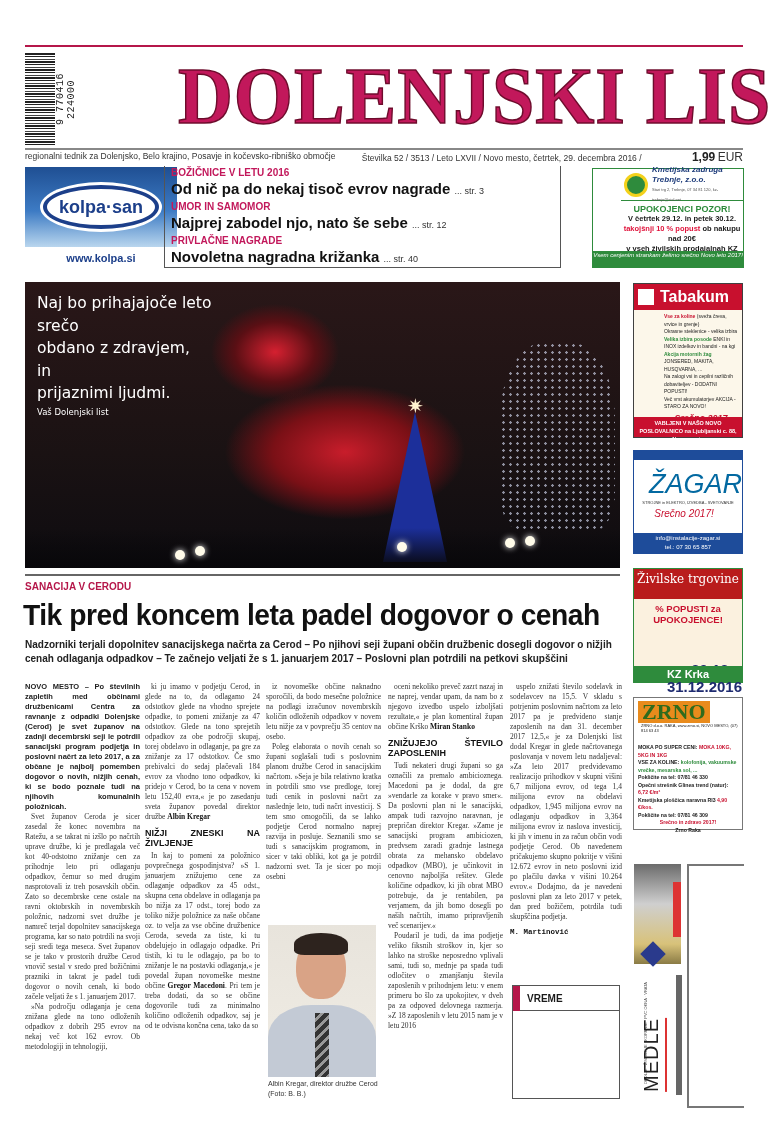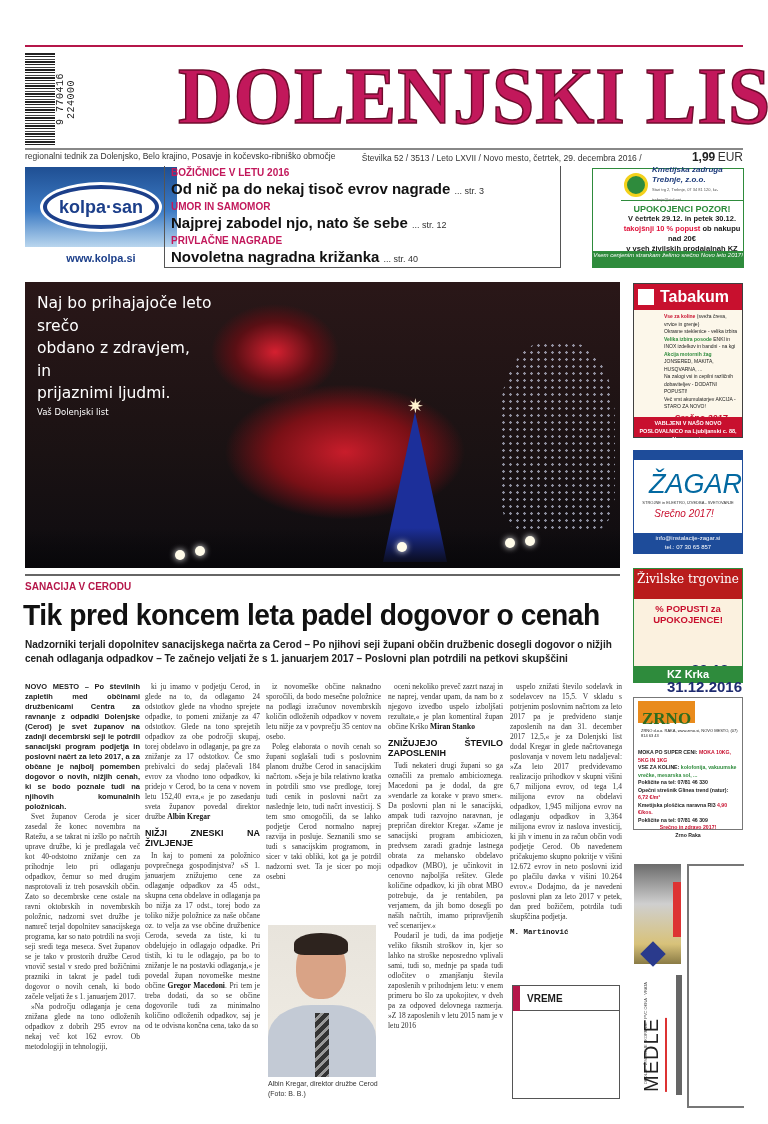--- a/index.html
+++ b/index.html
@@ -63,21 +63,21 @@
   .ad-zagar .wish { color: #c8102e; font-size: 10px; font-style: italic; text-align: center; padding-right: 8px; margin-top: 3px; }
   .ad-zagar .foot { position: absolute; bottom: 0; left: 0; right: 0; height: 20px; background: #1e4c9a; color: #fff; font-size: 6px; text-align: center; line-height: 9px; padding-top: 1px; }
 
   .ad-krka { top: 568px; height: 115px; border: 1px solid #2e8b3c; background: #fbf1df; }
   .ad-krka .head { background: #b91c1c; color: #fff; font-family: "DejaVu Serif", serif; font-size: 12px; text-align: center; height: 30px; line-height: 20px; }
   .ad-krka .promo { color: #c8102e; font-weight: 700; font-size: 9.5px; line-height: 11px; padding: 4px 6px; text-align: center; }
   .ad-krka .dates { color: #1e2b70; font-weight: 700; font-size: 15px; text-align: right; margin-top: 32px; }
   .ad-krka .brand { position: absolute; bottom: 0; left: 0; right: 0; height: 16px; background: #2e8b3c; color: #fff; font-weight: 700; font-size: 11px; text-align: center; line-height: 16px; }
 
   .ad-zrno { top: 697px; height: 133px; border: 1px solid #777; background: #fff; padding: 3px 4px; }
-  .ad-zrno .logo { display: inline-block; background: #e98b1c; color: #2f6b1d; font-family: "Liberation Serif", serif; font-weight: 700; font-size: 17px; padding: 7px 4px; height: 22px; line-height: 22px; }
+  .ad-zrno .logo { display: inline-block; background: #e98b1c; color: #2f6b1d; font-family: "Liberation Serif", serif; font-weight: 700; font-size: 22px; padding: 0 4px; height: 22px; line-height: 22px; }
   .ad-zrno .meta { display: inline-block; font-size: 4px; line-height: 5px; vertical-align: top; margin-left: 3px; }
   .ad-zrno .body { font-size: 5.2px; line-height: 7.5px; font-weight: 700; margin-top: 3px; }
   .ad-zrno .r { color: #c8102e; }
   .ad-zrno .g { color: #2e8b3c; }
   .ad-zrno .center { text-align: center; }
 
   .ad-medle-photo { position: absolute; left: 634px; top: 864px; width: 47px; height: 100px; background: linear-gradient(180deg, #6b6b6b 0%, #cfcfcf 40%, #d8c27a 80%, #8a7b45 100%); }
   .ad-medle-photo .red { position: absolute; right: 0; top: 18px; width: 8px; height: 55px; background: #d33; }
   .ad-medle-diamond { position: absolute; left: 644px; top: 945px; width: 18px; height: 18px; background: #2a3a8c; transform: rotate(45deg); }
   .ad-medle-box { position: absolute; left: 687px; top: 864px; width: 57px; height: 244px; border-left: 2px solid #777; border-top: 2px solid #777; border-bottom: 2px solid #777; }

